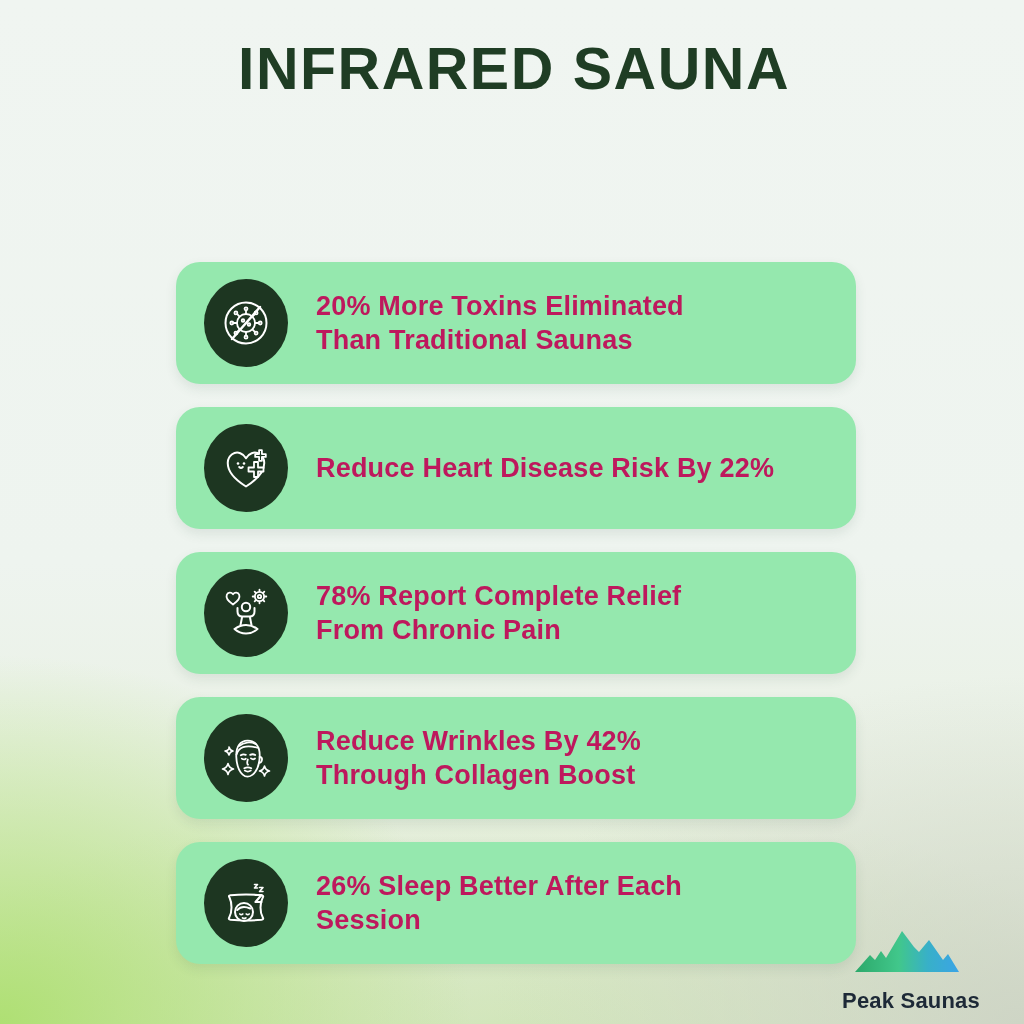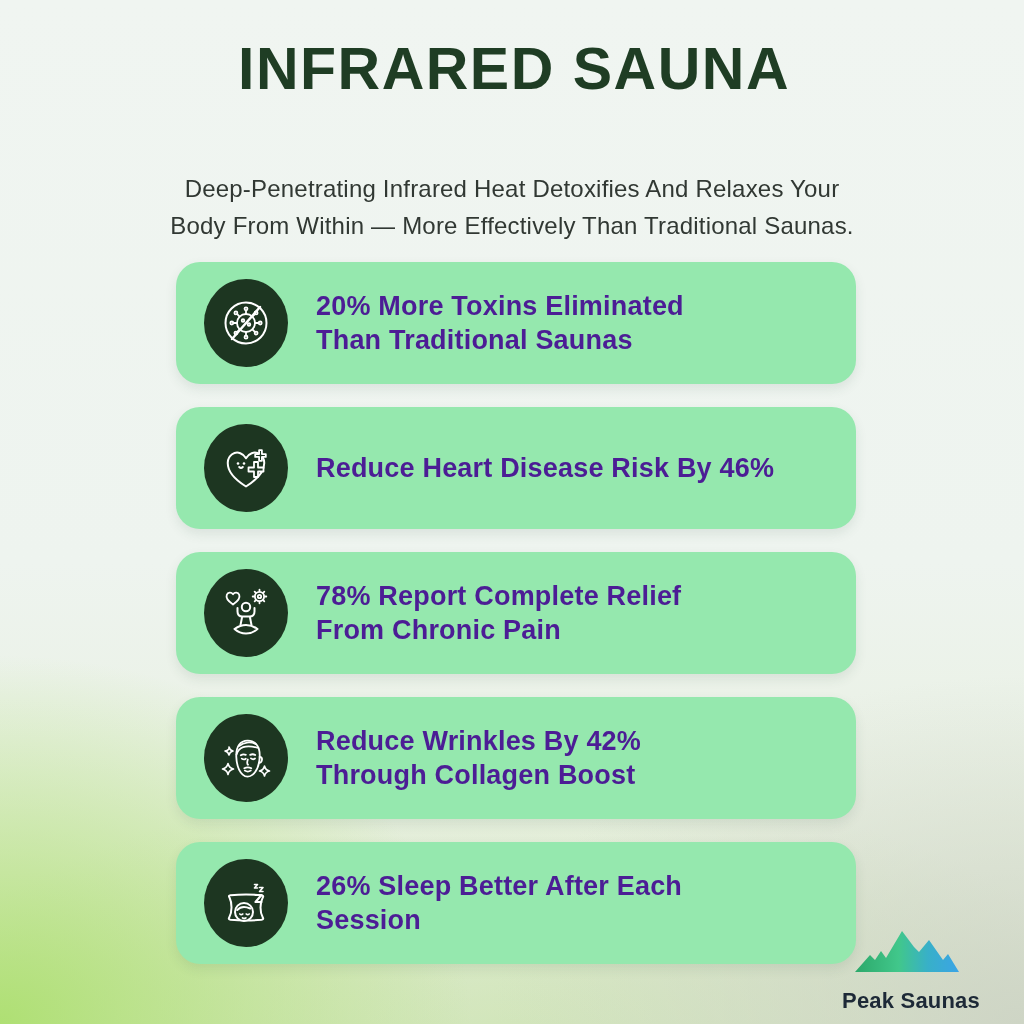--- a/index.html
+++ b/index.html
@@ -58,21 +58,21 @@
     width: 84px; height: 88px;
     border-radius: 50%;
     background: #1d3621;
     display: flex;
     align-items: center;
     justify-content: center;
   }
   .icon-circle svg { width: 64px; height: 64px; }
   .card-text {
     margin-left: 28px;
-    color: #4c1d95;
+    color: #be185d;
     font-size: 27px;
     line-height: 34px;
     font-weight: bold;
     white-space: pre-line;
     letter-spacing: 0.2px;
   }
   .logo {
     position: absolute;
     right: 20px; bottom: 10px;
     width: 186px;
@@ -89,22 +89,20 @@
 </style>
 </head>
 <body>
 
 <div class="poster">
 
   <div class="title">
     <div>INFRARED SAUNA</div>
   </div>
 
-  <div class="subtitle">Deep-Penetrating Infrared Heat Detoxifies And Relaxes Your
-Body From Within — More Effectively Than Traditional Saunas.</div>
 
   <div class="cards">
 
     <div class="card">
       <div class="icon-circle">
         <svg viewBox="0 0 64 64">
           <g fill="none" stroke="#ffffff" stroke-width="2" stroke-linecap="round" stroke-linejoin="round">
             <circle cx="32" cy="32" r="20.5"></circle>
             <g stroke-width="1.8">
               <circle cx="32" cy="32" r="9"></circle>
@@ -141,21 +139,21 @@
           <g fill="none" stroke="#ffffff" stroke-width="2" stroke-linecap="round" stroke-linejoin="round">
             <path d="M32 50.5 C20 43 13.2 35 13.8 26.2 C14.3 19.3 20.5 15 26.3 17.2 C29.2 18.3 31 20.4 32 22.3 C33 20.4 34.8 18.3 37.7 17.2 C43.5 15 49.7 19.3 50.2 26.2 C50.8 35 44 43 32 50.5 Z"></path>
             <circle cx="24" cy="27.5" r="1.3" fill="#ffffff" stroke="none"></circle>
             <circle cx="30" cy="27.5" r="1.3" fill="#ffffff" stroke="none"></circle>
             <path d="M25.2 31 Q27 32.8 28.8 31"></path>
             <path d="M40 26 h4 v5.5 h5.5 v4 h-5.5 v5.5 h-4 v-5.5 h-5.5 v-4 h5.5 Z" fill="#1d3621" stroke-width="1.8"></path>
             <path d="M45.1 14.2 h2.8 v3.9 h3.9 v2.8 h-3.9 v3.9 h-2.8 v-3.9 h-3.9 v-2.8 h3.9 Z" fill="#1d3621" stroke-width="1.8"></path>
           </g>
         </svg>
       </div>
-      <div class="card-text">Reduce Heart Disease Risk By 46%</div>
+      <div class="card-text">Reduce Heart Disease Risk By 22%</div>
     </div>
 
     <div class="card">
       <div class="icon-circle">
         <svg viewBox="0 0 64 64">
           <g fill="none" stroke="#ffffff" stroke-width="2" stroke-linecap="round" stroke-linejoin="round">
             <path d="M19 23.5 C13.8 20 11.8 16.4 12.8 13.8 C13.8 11.2 17.2 10.8 19 13.2 C20.8 10.8 24.2 11.2 25.2 13.8 C26.2 16.4 24.2 20 19 23.5 Z" stroke-width="1.8"></path>
             <g stroke-width="1.8">
               <circle cx="45.5" cy="15.5" r="4.6"></circle>
               <circle cx="45.5" cy="15.5" r="1.7"></circle>

